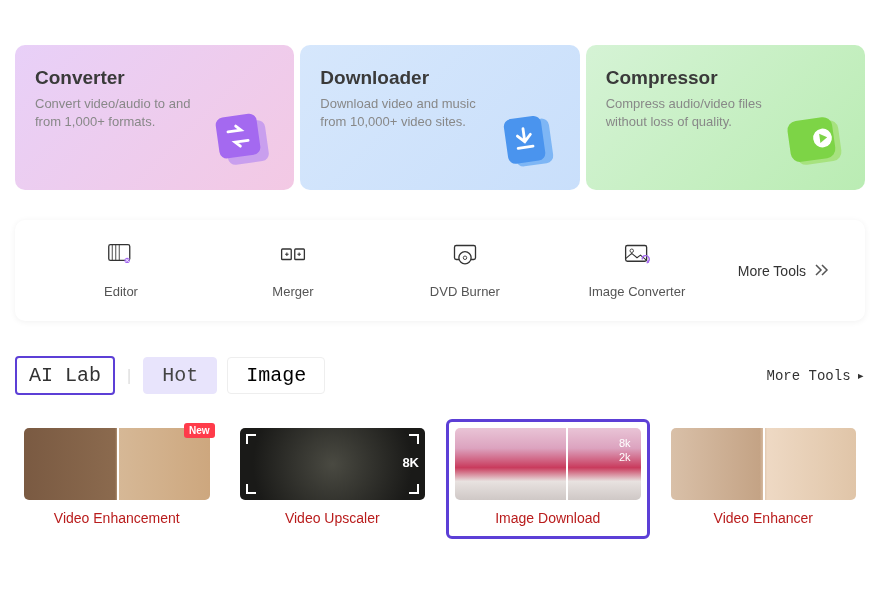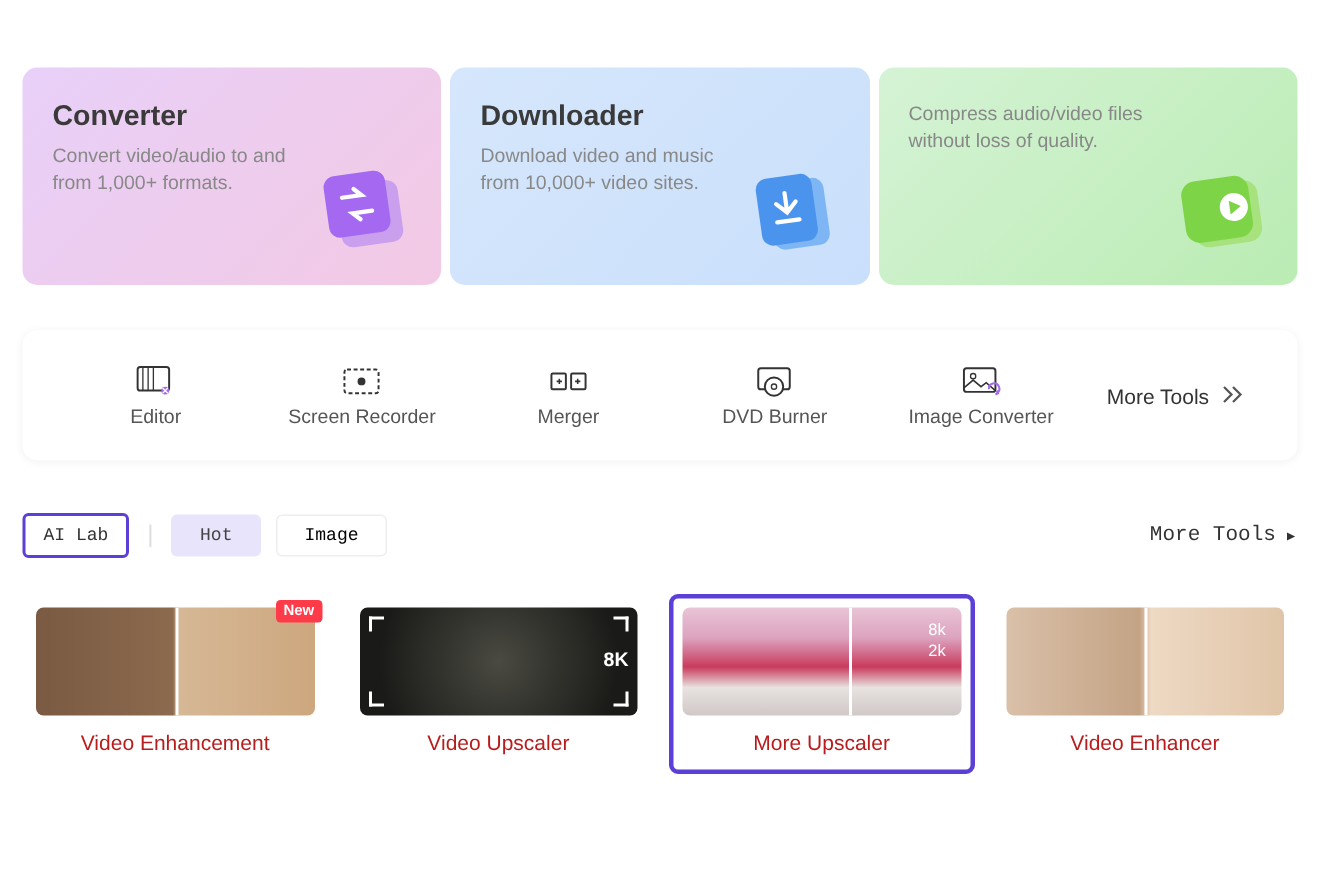--- a/index.html
+++ b/index.html
@@ -37,21 +37,21 @@
       border-radius: 10px;
       box-shadow: 0 1px 6px rgba(0,0,0,0.06);
       padding: 22px 20px;
       margin-top: 30px;
     }
     .tool-item {
       flex: 1;
       display: flex;
       flex-direction: column;
       align-items: center;
-      gap: 4px;
+      gap: 18px;
       cursor: pointer;
     }
     .tool-icon { width: 28px; height: 24px; }
     .tool-label { font-size: 13px; color: #555; }
     .more-tools-link { 
       display: flex; 
       align-items: center; 
       gap: 8px; 
       font-size: 14px; 
       color: #333; 
@@ -61,21 +61,21 @@
     
     .tabs-row {
       display: flex;
       align-items: center;
       margin-top: 35px;
       gap: 10px;
     }
     .tab-chip {
       padding: 6px 18px;
       border-radius: 4px;
-      font-size: 12px;
+      font-size: 20px;
       font-family: "Courier New", monospace;
       background: #fff;
       border: 1px solid #eee;
       cursor: pointer;
     }
     .tab-ailab {
       border: 2px solid #5c3fd6;
       background: #fff;
       color: #333;
       padding: 6px 12px;
@@ -176,20 +176,21 @@
       <svg viewBox="0 0 80 80">
           <g transform="rotate(-8 40 40)">
             <rect x="20" y="16" width="40" height="48" rx="8" fill="#7eb6f5"></rect>
             <rect x="12" y="12" width="40" height="48" rx="8" fill="#4a94ee"></rect>
             <path d="M32 24 v14 M25 31 l7 7 l7 -7 M24 44 h16" stroke="#fff" stroke-width="3" fill="none" stroke-linecap="round"></path>
           </g>
         </svg>
     </div>
   </div>
   <div class="hero-card hero-compressor">
+    <div class="hero-title">Compressor</div>
     <div class="hero-desc">Compress audio/video files without loss of quality.</div>
     <div class="hero-icon">
       <svg viewBox="0 0 80 80">
           <g transform="rotate(-8 40 40)">
             <rect x="16" y="18" width="48" height="44" rx="10" fill="#a7e27f"></rect>
             <rect x="10" y="14" width="48" height="44" rx="10" fill="#7dd446"></rect>
             <circle cx="46" cy="36" r="10" fill="#fff"></circle>
             <path d="M43 31 l8 5 l-8 5 z" fill="#7dd446"></path>
           </g>
         </svg>
@@ -207,29 +208,20 @@
           <line x1="14" y1="3" x2="14" y2="21" stroke="#333" stroke-width="1"></line>
           <circle cx="23" cy="21" r="3" fill="#a469f0"></circle>
           <path d="M21 19 l4 4 M25 19 l-4 4" stroke="#fff" stroke-width="1"></path>
         </svg>
     </div>
     <div class="tool-label">Editor</div>
   </div>
   <div class="tool-item">
     <div class="tool-icon">
       <svg viewBox="0 0 32 28">
-          <rect x="3" y="5" width="26" height="18" rx="2" fill="none" stroke="#333" stroke-width="1.5" stroke-dasharray="3 2"></rect>
-          <circle cx="16" cy="14" r="3" fill="#333"></circle>
-        </svg>
-    </div>
-    <div class="tool-label">Screen Recorder</div>
-  </div>
-  <div class="tool-item">
-    <div class="tool-icon">
-      <svg viewBox="0 0 32 28">
           <rect x="3" y="8" width="11" height="12" rx="1" fill="none" stroke="#333" stroke-width="1.5"></rect>
           <rect x="18" y="8" width="11" height="12" rx="1" fill="none" stroke="#333" stroke-width="1.5"></rect>
           <path d="M11 14 h-4 m2 -2 v4" stroke="#333" stroke-width="1.2"></path>
           <path d="M21 14 h4 m-2 -2 v4" stroke="#333" stroke-width="1.2"></path>
         </svg>
     </div>
     <div class="tool-label">Merger</div>
   </div>
   <div class="tool-item">
     <div class="tool-icon">
@@ -298,21 +290,21 @@
   </div>
 
   <div class="feature-card selected">
     <div class="feature-thumb" style="background:linear-gradient(180deg,#e9c4d6 0%, #dca3bf 28%, #c93b5d 55%, #e8e2e0 74%, #cfc8c6 100%);">
       <div class="thumb-split" style="left:60%;"></div>
       <div class="thumb-2k8k">
         <div>8k</div>
         <div>2k</div>
       </div>
     </div>
-    <div class="feature-label">More Upscaler</div>
+    <div class="feature-label">Image Download</div>
   </div>
 
   <div class="feature-card">
     <div class="feature-thumb" style="background:linear-gradient(90deg,#d9c0a8 0%,#c4a385 48%,#eed9c4 52%,#e0c5a8 100%);">
       <div class="thumb-split"></div>
     </div>
     <div class="feature-label">Video Enhancer</div>
   </div>
 
 </div>

